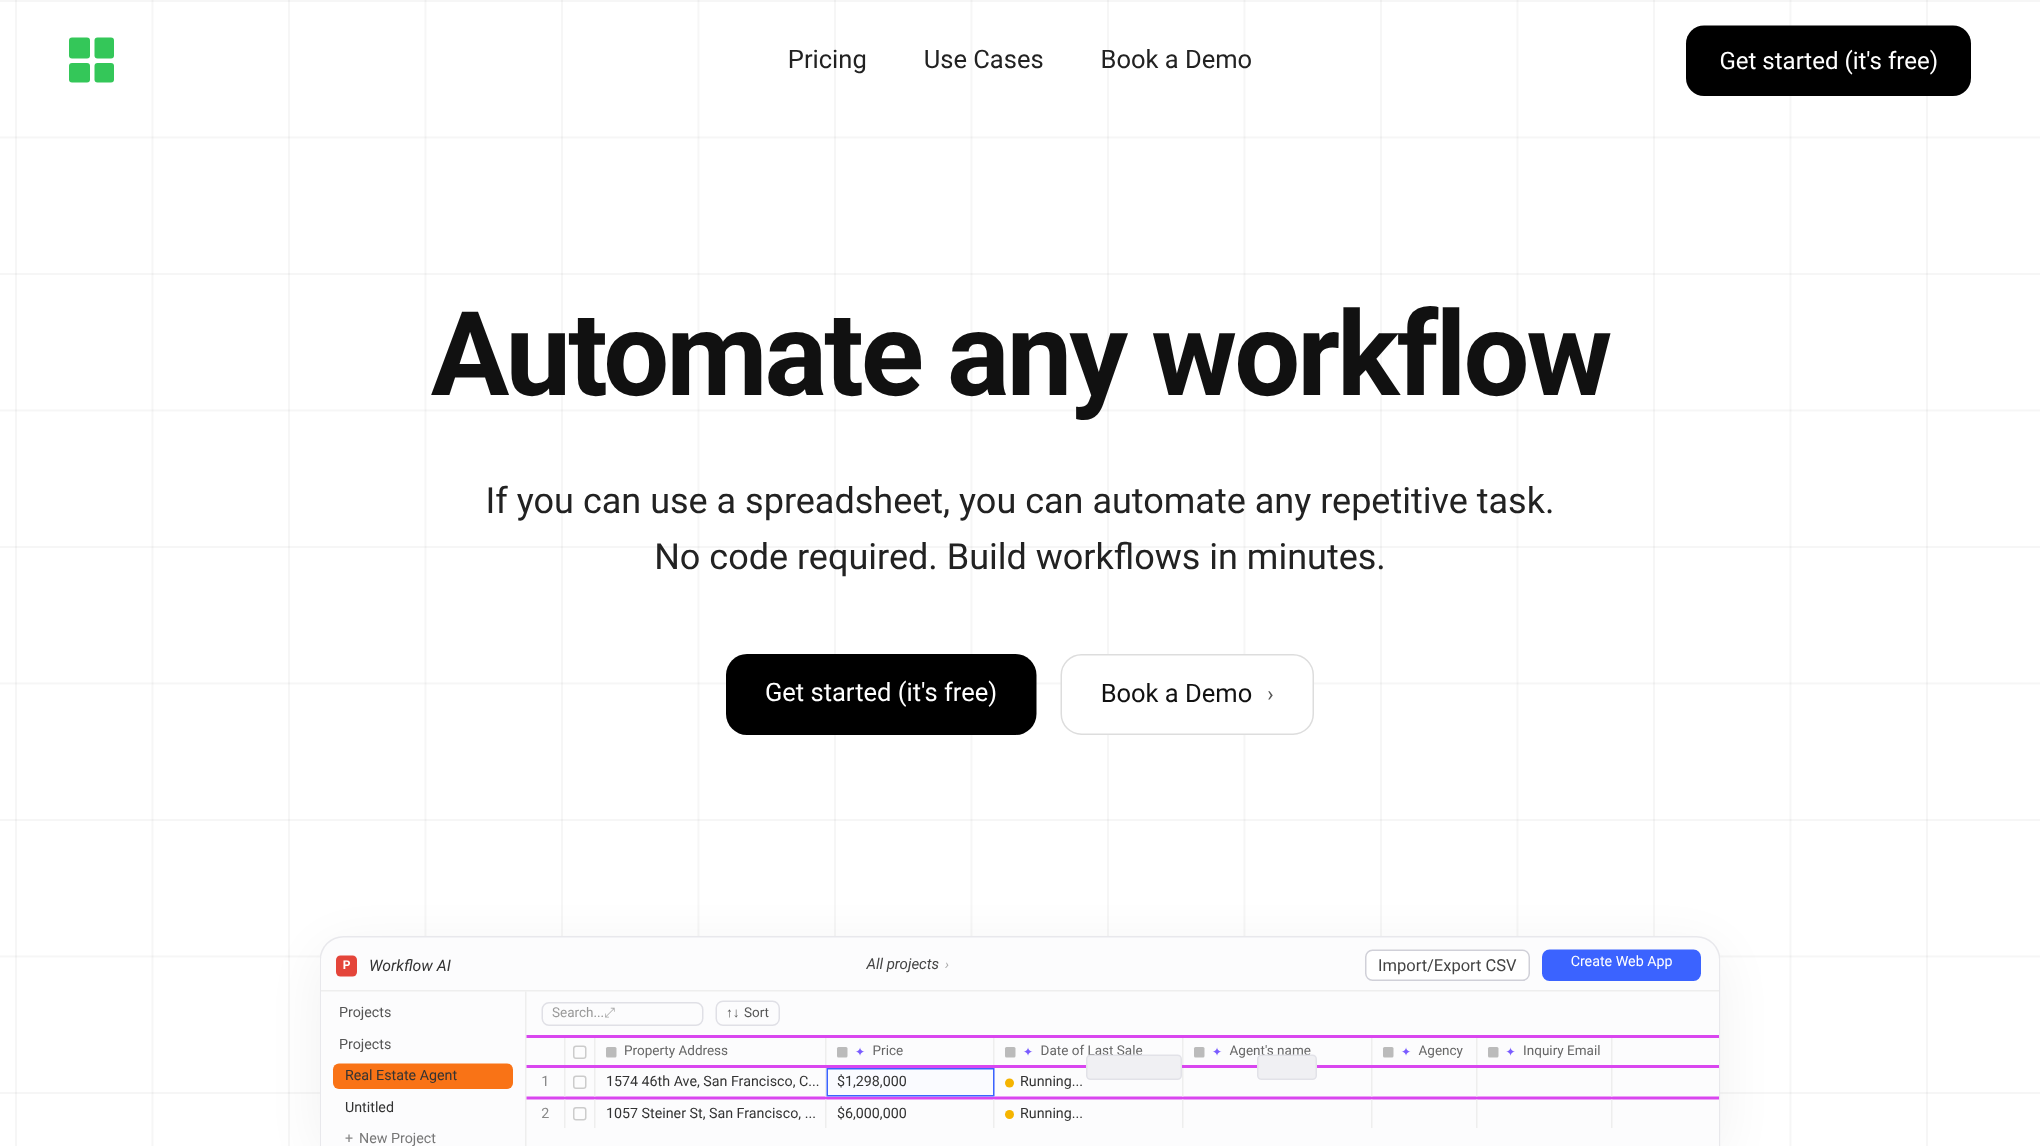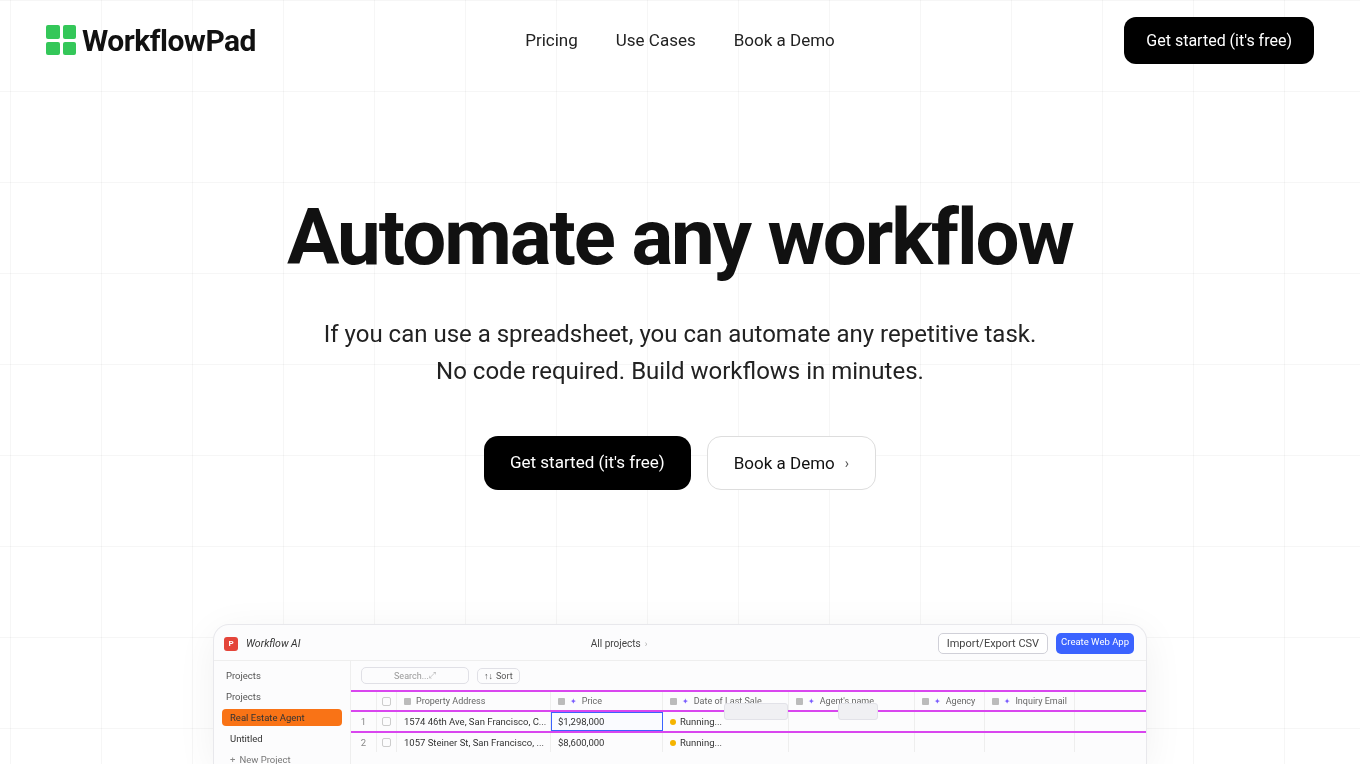--- a/index.html
+++ b/index.html
@@ -147,36 +147,36 @@
     padding: 8px 12px 6px 10px;
     border-bottom: 1px solid #eee;
   }
   .pv-top-left { display: flex; align-items: center; gap: 8px; }
   .pv-logo {
     width: 14px; height: 14px; background: #e4453a; border-radius: 3px;
     display: flex; align-items: center; justify-content: center;
     color: #fff; font-size: 8px; font-weight: 700;
   }
   .pv-title { font-size: 10.5px; color: #333; font-style: italic; }
-  .pv-top-center { font-size: 10px; color: #444; display:flex; align-items:center; gap:4px;}
+  .pv-top-center { font-size: 10px; color: #444; display:flex; align-items:center; gap:4px;font-style:italic;}
   .pv-top-center .chv { color:#aaa; font-size:9px;}
   .pv-top-right { display: flex; gap: 8px; }
   .pv-btn-outline {
     border: 1px solid #d0d0d8;
     border-radius: 5px;
     padding: 3px 8px;
     font-size: 11px;
     color: #444;
     background: #fff;
   }
   .pv-btn-solid {
     background: #3b63ff;
     color: #fff;
     border-radius: 5px;
-    padding: 3px 5px;
+    padding: 3px 19px;
     font-size: 9.5px;
   }
   .pv-body { display: flex; height: calc(100% - 30px); }
   .pv-side {
     width: 137px;
     border-right: 1px solid #eee;
     padding: 6px 8px;
     display: flex;
     flex-direction: column;
     gap: 4px;
@@ -191,21 +191,21 @@
     display: flex; align-items: center; gap: 8px;
     padding: 6px 10px;
   }
   .pv-search {
     flex: 0 0 108px;
     border: 1px solid #e0e0e6;
     border-radius: 5px;
     padding: 2px 6px;
     font-size: 9px;
     color: #999;
-    display: flex; align-items: center; justify-content: center;
+    display: flex; align-items: center; justify-content: flex-start;
   }
   .pv-tb-btn {
     border: 1px solid #e0e0e6;
     border-radius: 5px;
     padding: 2px 6px;
     font-size: 9px;
     color: #555;
     display:flex; align-items:center; gap:3px;
   }
   .pv-table { font-size: 9.5px; }
@@ -239,21 +239,20 @@
 <div class="grid-bg"></div>
 
 <div class="nav">
   <div class="brand">
     <div class="brand-logo">
       <div></div>
         <div></div>
         <div></div>
         <div></div>
     </div>
-    <div class="brand-name">WorkflowPad</div>
   </div>
   <div class="nav-center">
     <div class="nav-link">Pricing</div>
     <div class="nav-link">Use Cases</div>
     <div class="nav-link">Book a Demo</div>
   </div>
   <div class="nav-cta">Get started (it's free)</div>
 </div>
 
 <div class="hero">
@@ -349,21 +348,21 @@
           <div class="pv-c pv-c-agent"></div>
           <div class="pv-c pv-c-agency"></div>
           <div class="pv-c pv-c-inq"></div>
         </div>
         <div class="pv-row">
           <div class="pv-c-idx">2</div>
           <div class="pv-c-chk">
               <div class="pv-chk"></div>
             </div>
           <div class="pv-c pv-c-addr">1057 Steiner St, San Francisco, ...</div>
-          <div class="pv-c pv-c-price">$8,600,000</div>
+          <div class="pv-c pv-c-price">$6,000,000</div>
           <div class="pv-c pv-c-date">
               <span class="dot-y"></span>
               <span>Running...</span>
             </div>
           <div class="pv-c pv-c-agent"></div>
           <div class="pv-c pv-c-agency"></div>
           <div class="pv-c pv-c-inq"></div>
         </div>
       </div>
       <div class="ghostbox" style="top:78px; left:510px;"></div>

